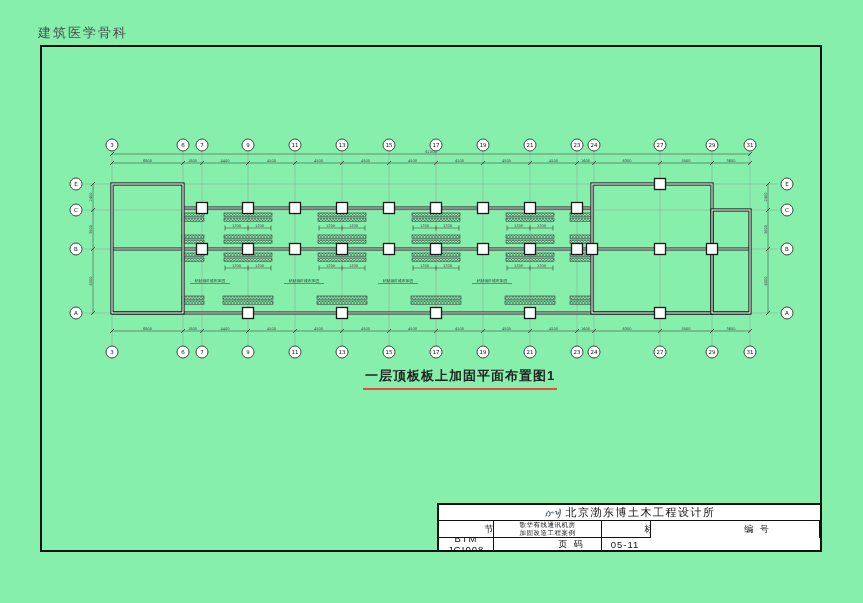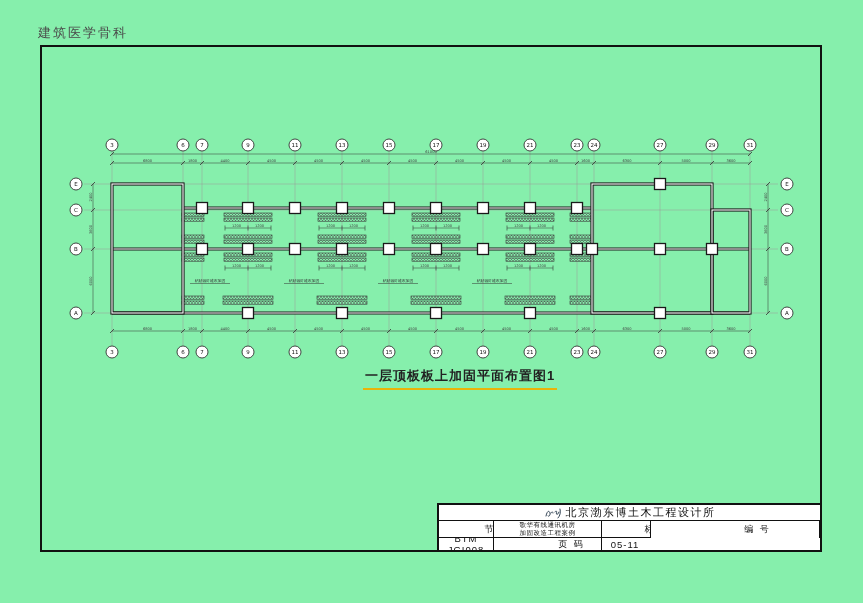--- a/index.html
+++ b/index.html
@@ -2,21 +2,21 @@
 <html><head>
 <meta charset="utf-8">
 <style>
   html,body{margin:0;padding:0;background:#fff;}
   .sheet{position:relative;width:863px;height:603px;background:#86efac;overflow:hidden;
          font-family:"Liberation Sans","DejaVu Sans",sans-serif;color:#222;}
   .watermark{position:absolute;left:38px;top:24px;font-size:13px;letter-spacing:2px;color:#4a4a4a;}
   .frame{position:absolute;left:40px;top:45px;width:782px;height:507px;border:2px solid #111;box-sizing:border-box;}
   .plan-svg{position:absolute;left:0;top:0;width:863px;height:603px;}
   .plan-title{position:absolute;left:363px;top:367px;font-size:13px;font-weight:bold;letter-spacing:1px;
-              color:#222;border-bottom:2px solid #eab308;padding:0 2px 3px 2px;white-space:nowrap;}
+              color:#222;border-bottom:2px solid #ef4444;padding:0 2px 3px 2px;white-space:nowrap;}
   .titleblock{position:absolute;left:437px;top:503px;width:385px;height:49px;box-sizing:border-box;
               border:2px solid #111;display:grid;grid-template-columns:55px 108px 46px 1fr;
               grid-template-rows:16px 17px 1fr;background:#fff;}
   .tb-cell{border-right:1px solid #111;border-bottom:1px solid #111;display:flex;align-items:center;
            justify-content:center;font-size:9px;color:#111;overflow:hidden;text-align:center;}
   .tb-header{grid-column:1 / 5;border-right:none;font-size:11px;letter-spacing:1.5px;}
   .tb-label{letter-spacing:2px;padding-left:48px;}
   .tb-project{font-size:6.5px;line-height:1.2;letter-spacing:.5px;flex-direction:column;}
   .tb-value{font-weight:normal;font-size:9.5px;letter-spacing:1px;}
   .tb-plain{font-size:9.5px;letter-spacing:2px;}

